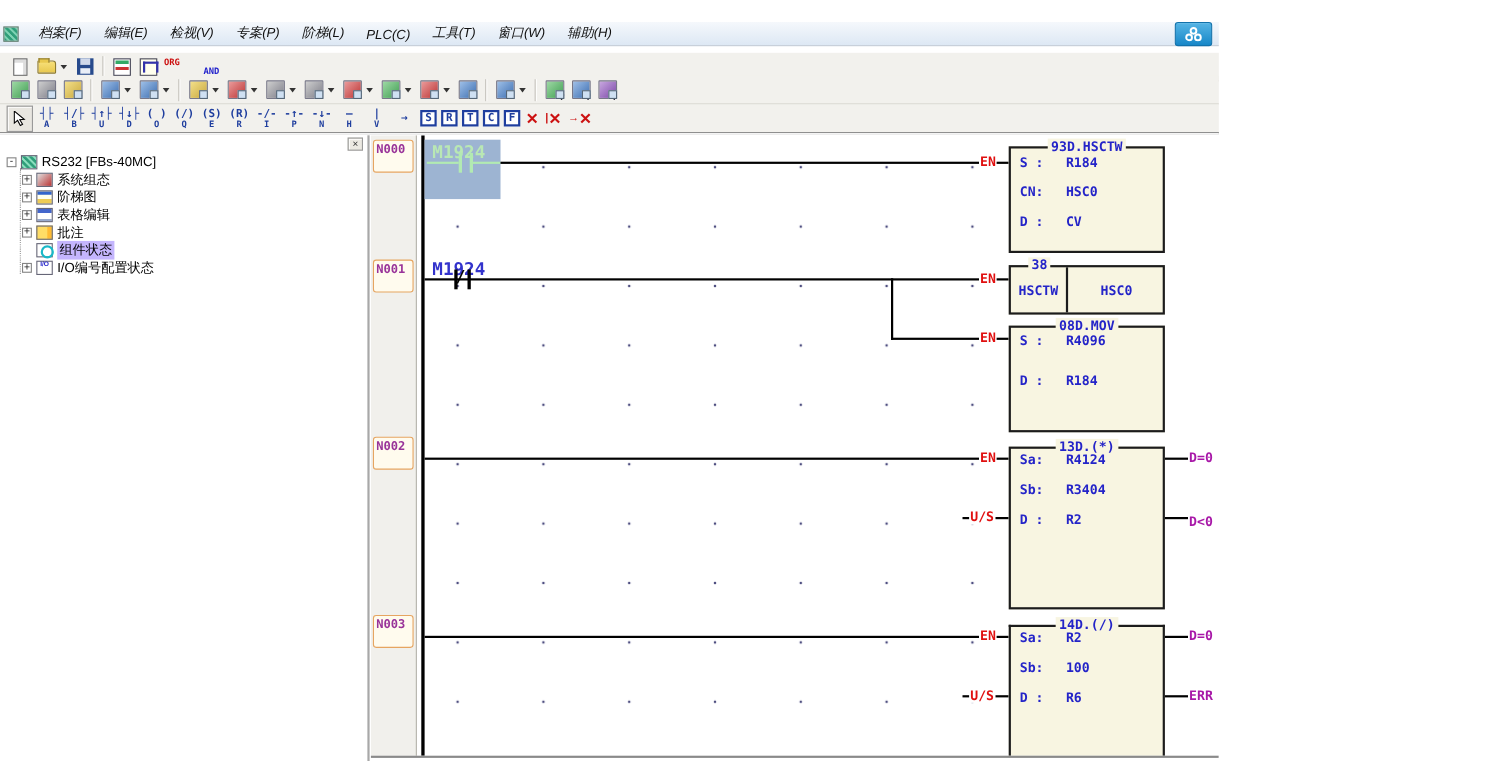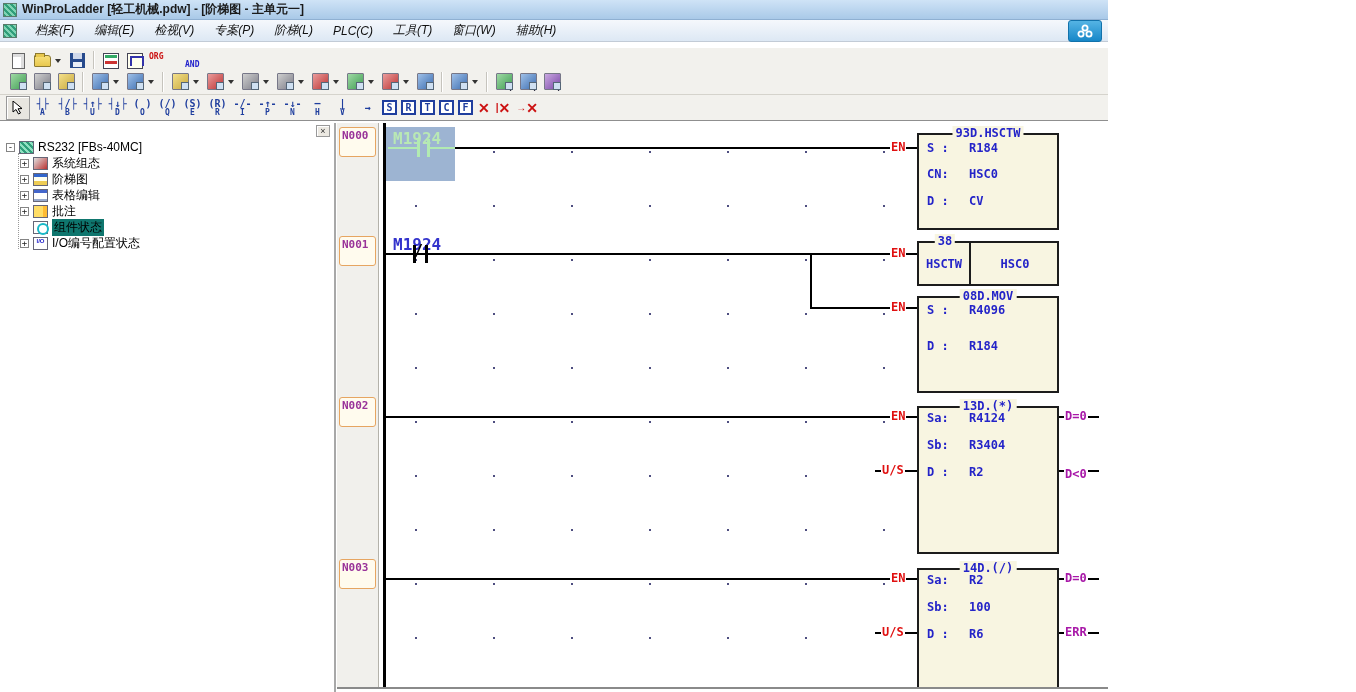--- a/index.html
+++ b/index.html
@@ -101,21 +101,21 @@
   .ti-sys { background:linear-gradient(135deg,#e0e0e0,#b33); }
   .ti-lad { background:#ffe; box-shadow:inset 0 -4px 0 #ec5, inset 0 3px 0 #36c; }
   .ti-tab { background:linear-gradient(#46c 30%, #fff 30%), #fff; box-shadow:inset 0 -2px 0 #9ac; }
   .ti-note { background:#fd6; box-shadow:inset -4px 0 0 #fb3; }
   .ti-stat { background:#fff; position:relative; }
   .ti-stat:before { content:""; position:absolute; left:3px; top:1px; width:8px; height:8px;
                     border:2px solid #19b8c8; border-radius:50%; }
   .ti-io { background:#fff; font-size:6px; line-height:6px; font-weight:bold; color:#c22; text-align:center; }
   .ti-io span { color:#22c; }
   .indent1 { padding-left:14px; }
-  .t-sel { background:#0f766e; padding:0 2px; }
+  .t-sel { background:#c4b5fd; padding:0 2px; }
   .treeline { position:absolute; left:18px; top:30px; height:96px; border-left:1px dotted #999; }
 
   
   .editor { position:absolute; left:337px; top:123px; width:771px; height:569px; background:#fff;
             overflow:hidden;
             font-family:"DejaVu Sans Mono", monospace; }
   .editor .gridlayer { position:absolute; left:46px; top:0; right:0; height:564px;
       background-image:radial-gradient(circle,#3a3a72 1px, transparent 1.5px);
       background-size:78px 54px; background-position:72px 2px; opacity:.9; }
   .labelcol { position:absolute; left:0; top:0; width:42px; height:564px; background:#f1f0ec;
@@ -130,45 +130,41 @@
   .cbar { position:absolute; width:3px; height:18px; background:#000; }
   .cbar.green { background:#b2eab2; }
   .slash { position:absolute; font-size:15px; font-weight:bold; color:#000; }
   .clabel { position:absolute; font-size:16px; font-weight:bold; }
   .clabel.blue { color:#3333cc; }
   .clabel.green-t { color:#b9e8b4; }
   .selcell { position:absolute; left:49px; top:4px; width:69px; height:54px; background:#9db4d2; }
   .io { position:absolute; font-size:12px; font-weight:bold; background:#fff; padding:0 1px;
         font-family:"DejaVu Sans Mono",monospace; }
   .io.en { color:#e01010; }
-  .io.out { color:#a818a8; }
+  .io.out { color:#a818a8;margin-left:16px; }
   .fblock { position:absolute; left:580px; width:142px; background:#f8f5e1; border:2px solid #1c1c1c; }
   .fblock.cut { border-bottom:none; }
   .fb-title { position:absolute; top:-9px; left:50%; transform:translateX(-50%); background:#f8f5e1;
               padding:0 3px; color:#2424c8; font-size:12px; font-weight:bold; white-space:nowrap; }
   .fb-title.t2 { left:26px; transform:translateX(-50%); }
   .frow { position:absolute; left:0; width:100%; height:14px; }
   .fl { position:absolute; left:8px; color:#2424c8; font-size:12px; font-weight:bold; }
   .fv { position:absolute; left:50px; width:88px; text-align:left; color:#2424c8; font-size:12px; font-weight:bold; }
   .fb2cell { position:absolute; top:0; bottom:0; display:flex; align-items:center; justify-content:center;
              color:#2424c8; font-size:12px; font-weight:bold; }
   .fb2l { left:0; width:52px; border-right:2px solid #1c1c1c; }
   .fb2r { left:54px; right:0; }
   .bottom-line { position:absolute; left:0; top:564px; width:771px; height:2px; background:#8a8a8a; }
 </style>
 </head>
 <body>
 
 <div class="stage">
 <div class="app">
 
-  <div class="titlebar">
-    <div class="appicon"></div>
-    <span class="title-text">WinProLadder [轻工机械.pdw] - [阶梯图 - 主单元一]</span>
-  </div>
 
   <div class="menubar">
     <div class="appicon"></div>
     <span class="menu-item">档案(F)</span>
     <span class="menu-item">编辑(E)</span>
     <span class="menu-item">检视(V)</span>
     <span class="menu-item">专案(P)</span>
     <span class="menu-item">阶梯(L)</span>
     <span class="menu-item">PLC(C)</span>
     <span class="menu-item">工具(T)</span>

